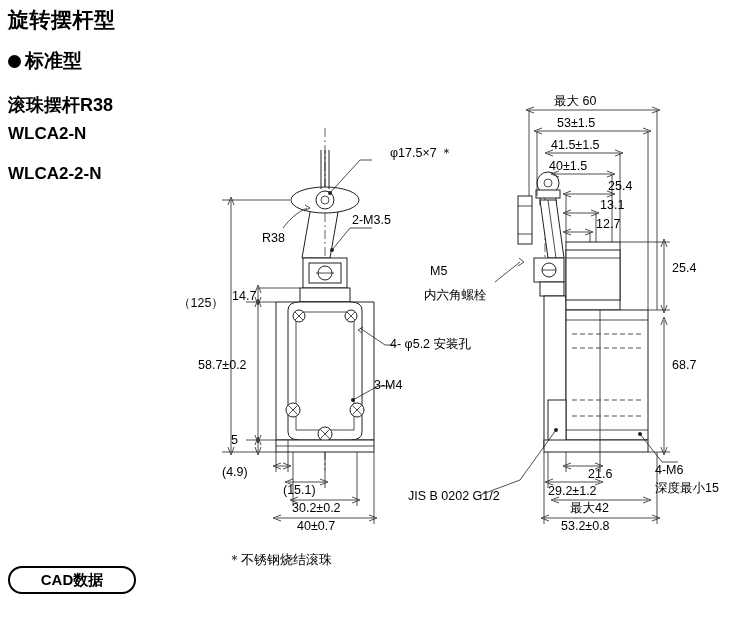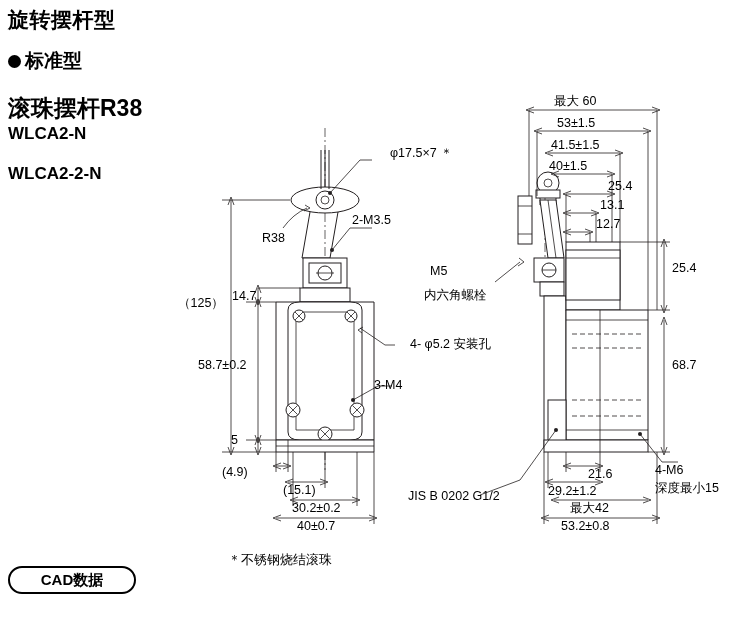--- a/index.html
+++ b/index.html
@@ -29,21 +29,21 @@
   .hdr1 {
     font-size: 21px;
     font-weight: bold;
     letter-spacing: 0.5px;
   }
   .hdr2 {
     font-size: 19px;
     font-weight: bold;
   }
   .hdr3 {
-    font-size: 23px;
+    font-size: 18px;
     font-weight: bold;
   }
   .model {
     font-size: 17px;
     font-weight: bold;
   }
   .dim {
     font-size: 12.5px;
   }
   .note {
@@ -334,21 +334,21 @@
 
       <line class="ln-thin" x1="640" y1="434" x2="662" y2="462"></line>
       <line class="ln-thin" x1="662" y1="462" x2="678" y2="462"></line>
       <circle cx="640" cy="434" r="2" fill="#231f20"></circle>
     </g>
   </svg>
 
   <div class="txt dim" style="left:390px; top:146px;">φ17.5×7 ＊</div>
   <div class="txt dim" style="left:262px; top:231px;">R38</div>
   <div class="txt dim" style="left:352px; top:213px;">2-M3.5</div>
-  <div class="txt dim" style="left:390px; top:337px;margin-left:20px;">4- φ5.2 安装孔</div>
+  <div class="txt dim" style="left:390px; top:337px;">4- φ5.2 安装孔</div>
   <div class="txt dim" style="left:374px; top:378px;">3-M4</div>
 
   <div class="txt dim" style="left:178px; top:296px;">（125）</div>
   <div class="txt dim" style="left:232px; top:289px;">14.7</div>
   <div class="txt dim" style="left:198px; top:358px;">58.7±0.2</div>
   <div class="txt dim" style="left:231px; top:433px;">5</div>
 
   <div class="txt dim" style="left:222px; top:465px;">(4.9)</div>
   <div class="txt dim" style="left:283px; top:483px;">(15.1)</div>
   <div class="txt dim" style="left:292px; top:501px;">30.2±0.2</div>

